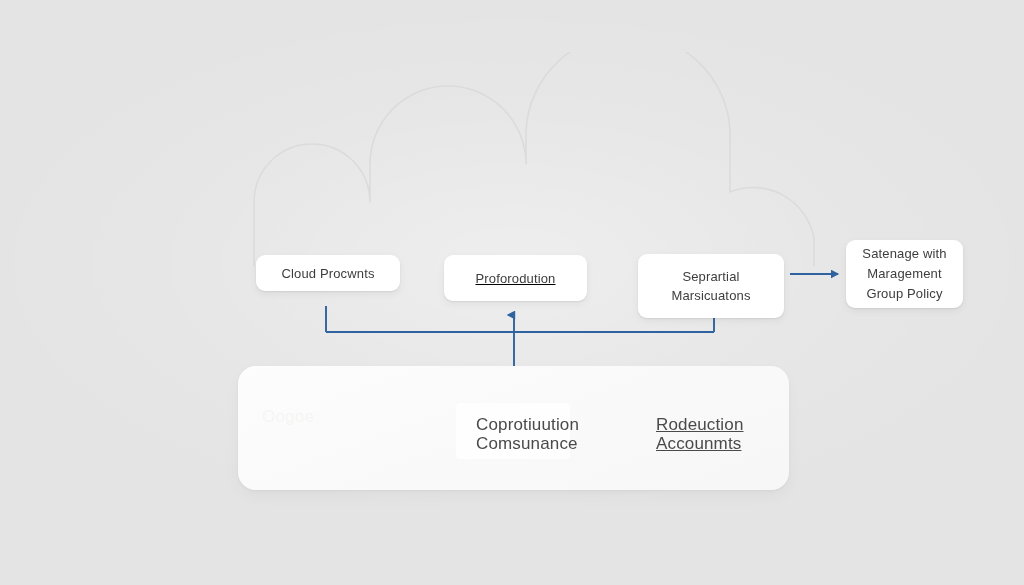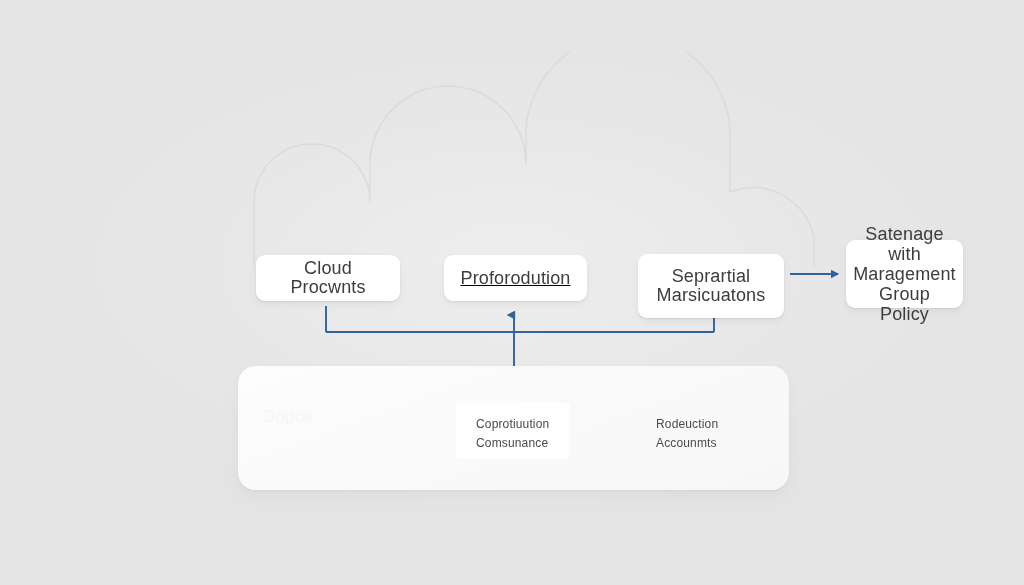--- a/index.html
+++ b/index.html
@@ -86,21 +86,21 @@
     top: 37px;
     width: 114px;
     height: 56px;
     background: #ffffff;
     border-radius: 4px;
     opacity: 0.82;
   }
 
   .panel-label {
     position: absolute;
-    font-size: 12px;
+    font-size: 17px;
     line-height: 19px;
     color: #4a4a4a;
     letter-spacing: 0.15px;
     white-space: nowrap;
   }
   .panel-label.a { left: 238px; top: 49px; }
   .panel-label.b { left: 418px; top: 49px; }
 
   
   .node {
@@ -108,29 +108,29 @@
     background: #ffffff;
     border-radius: 9px;
     box-shadow: 0 1px 2px rgba(0,0,0,0.07), 0 3px 9px rgba(0,0,0,0.055);
     display: flex;
     align-items: center;
     justify-content: center;
     text-align: center;
     z-index: 4;
   }
   .node .node-label {
-    font-size: 18px;
+    font-size: 13px;
     line-height: 19px;
     color: #3d3d3d;
     letter-spacing: 0.15px;
     padding: 0 10px;
     white-space: pre-line;
   }
 
-  #node-cloud-products   { left: 256px; top: 255px; width: 144px; height: 46px; }
+  #node-cloud-products   { left: 256px; top: 255px; width: 144px; height: 36px; }
   #node-production       { left: 444px; top: 255px; width: 143px; height: 46px; text-decoration: underline; }
   #node-separation       { left: 638px; top: 254px; width: 146px; height: 64px; }
   #node-governance       { left: 846px; top: 240px; width: 117px; height: 68px; }
 
   #node-governance .node-label { line-height: 20px; }
 </style>
 </head>
 <body>
 
 <div id="canvas">
@@ -200,17 +200,17 @@
 
   <div class="panel">
 
     <div class="ghost-text">Oogoe</div>
 
     <div class="panel-subcard"></div>
 
     <div class="panel-label a" style="white-space: pre-line;">Coprotiuution
 Comsunance</div>
 
-    <div class="panel-label b" style="white-space: pre-line;">Rodeuction
+    <div class="panel-label b" style="white-space: pre-line; text-decoration: underline;">Rodeuction
 Accounmts</div>
   </div>
 
 </div>
 
 </body></html>

